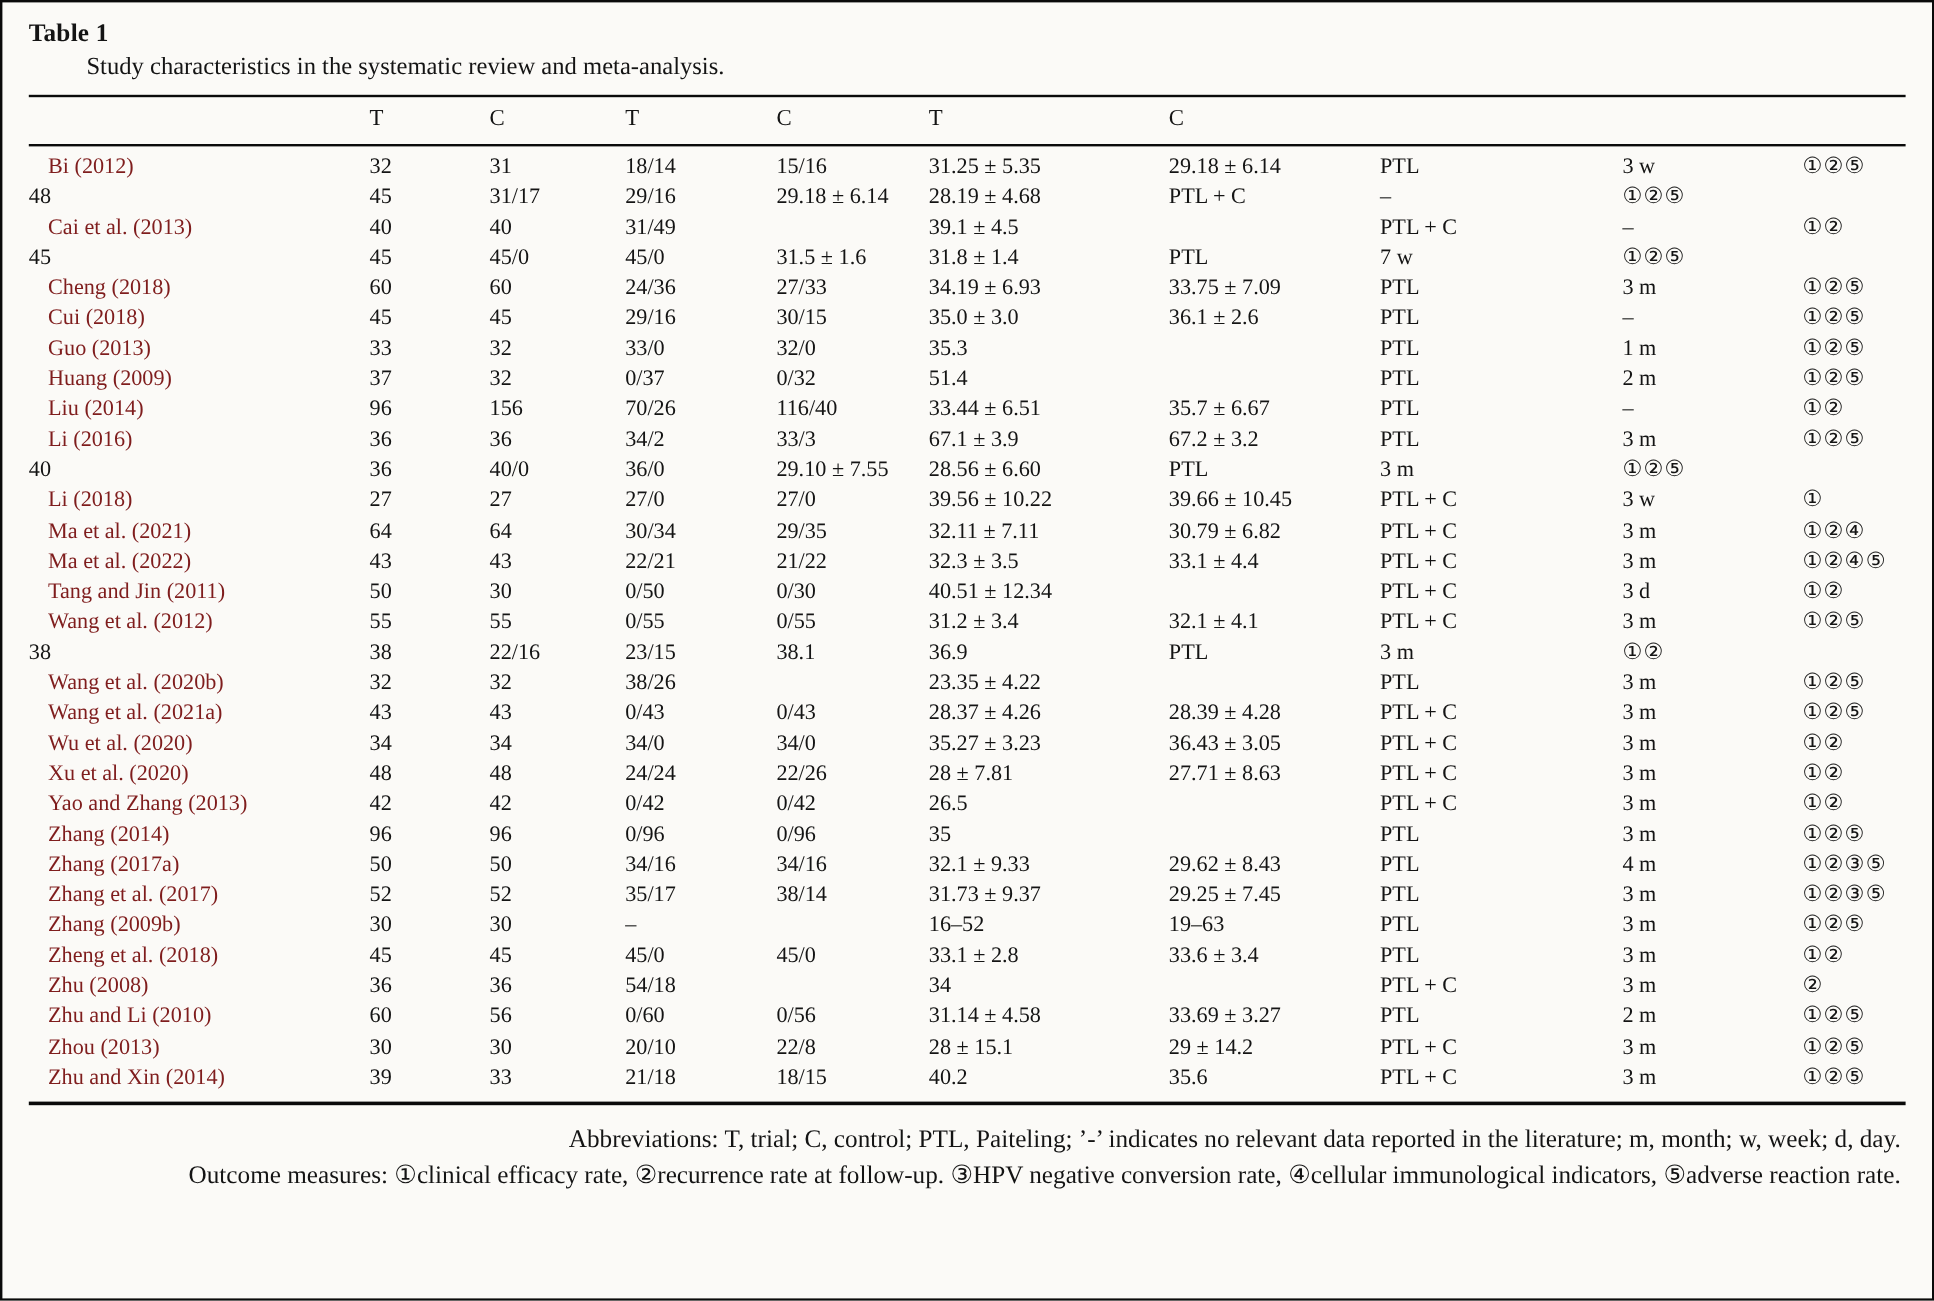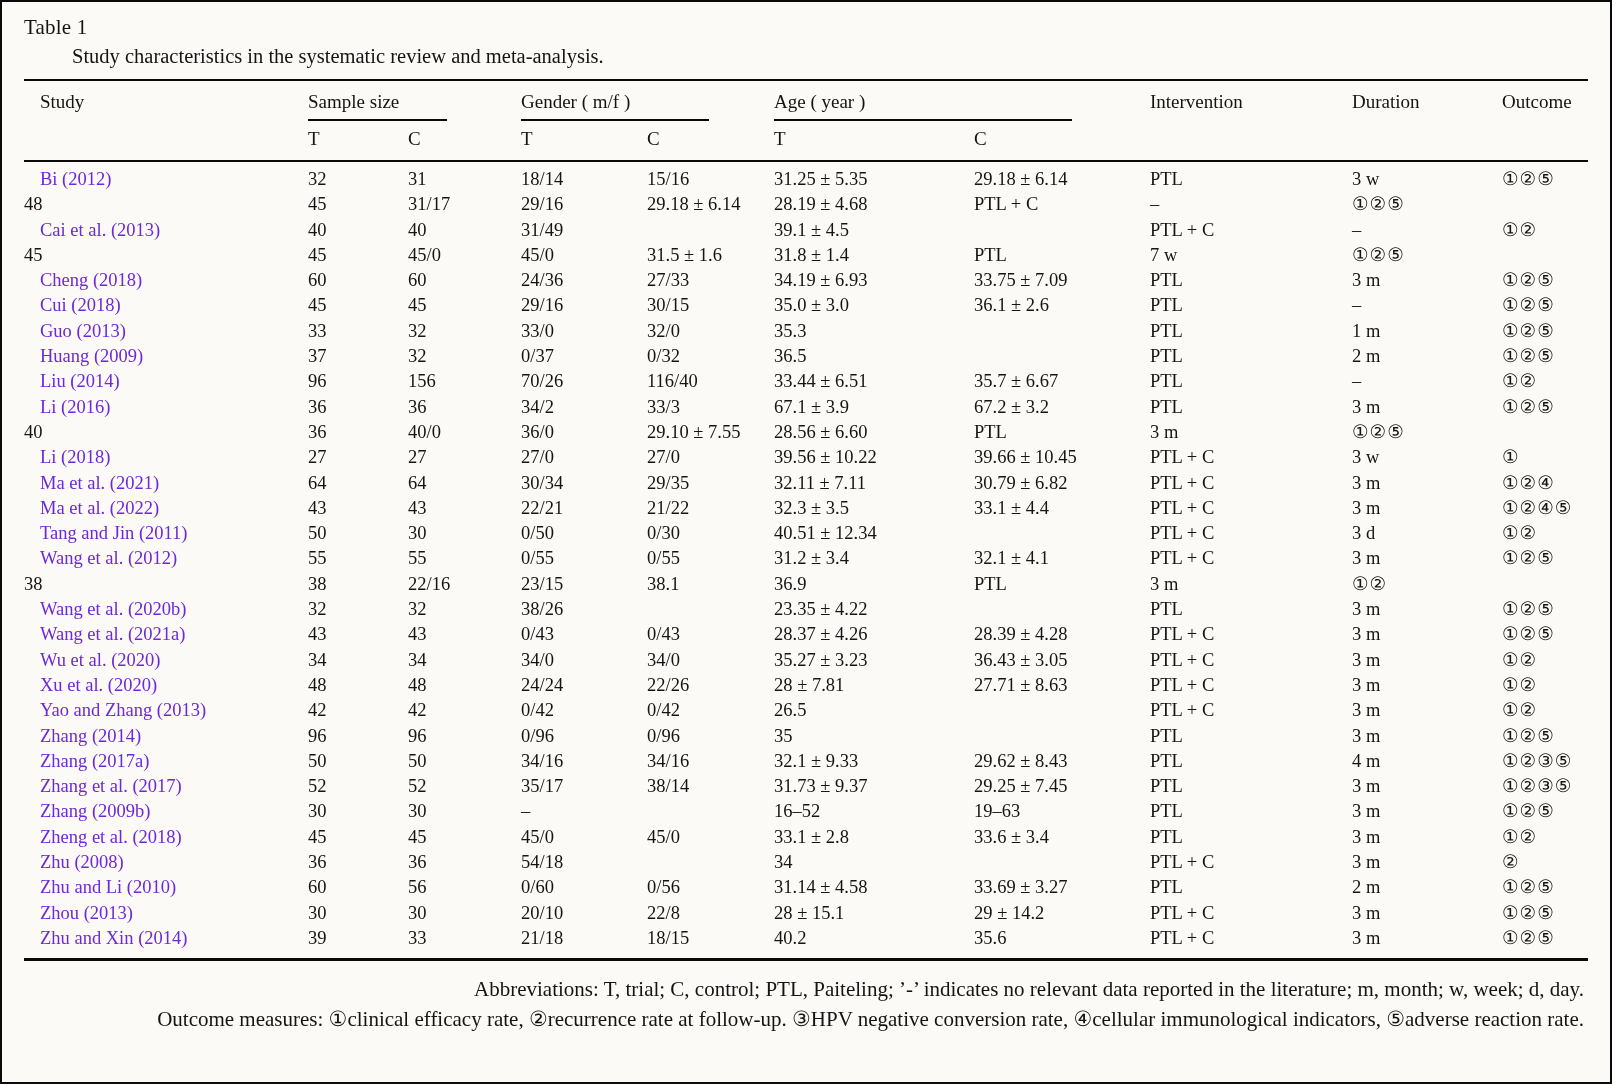--- a/index.html
+++ b/index.html
@@ -8,21 +8,21 @@
     position: relative;
     width: 1612px;
     height: 1084px;
     background: #fbfaf7;
     border: 2px solid #0a0a0a;
     font-family: "Liberation Serif", "DejaVu Serif", serif;
     color: #141414;
     padding: 12px 20px 0 22px;
     overflow: hidden;
   }
-  .tbl-label { font-size: 21px; font-weight: normal; line-height: 27px; letter-spacing: 0.2px; }
+  .tbl-label { font-size: 21px; font-weight: bold; line-height: 27px; letter-spacing: 0.2px; }
   .tbl-caption { font-size: 20.5px; line-height: 27px; margin-top: 2px; margin-bottom: 9px; margin-left: 48px; }
 
   .tbl { width: 1564px; border-top: 2.5px solid #0a0a0a; }
 
   .cols {
     display: grid;
     grid-template-columns: 284px 100px 113px 126px 127px 200px 176px 202px 150px 86px;
   }
 
   .thead { border-bottom: 2.5px solid #0a0a0a; }
@@ -39,52 +39,37 @@
   .span2-a { grid-column: 2 / span 2; }
   .span2-b { grid-column: 4 / span 2; }
   .span2-c { grid-column: 6 / span 2; }
   .col8 { grid-column: 8; }
   .col9 { grid-column: 9; }
   .col10 { grid-column: 10; }
   .hrow2 { padding-top: 7px; padding-bottom: 10px; font-size: 19px; }
 
   .tbody { border-bottom: 3px solid #0a0a0a; padding: 5px 0 7px; }
   .tbody .brow { height: 25.3px; font-size: 18.5px; line-height: 25.3px; white-space: nowrap; }
-  .study-link { color: #6d28d9; cursor: pointer; }
+  .study-link { color: #7f1d1d; cursor: pointer; }
   .outcome-cell { letter-spacing: 1px; }
 
   .footnotes { margin-top: 13px; width: 1560px; font-size: 21px; line-height: 30px; text-align: right; }
   .footnotes p { margin: 0; }
 </style>
 </head>
 <body>
 
 <div class="page">
 
   <div class="tbl-label">Table 1</div>
   <div class="tbl-caption">Study characteristics in the systematic review and meta-analysis.</div>
 
   <div class="tbl">
 
     <div class="thead">
-      <div class="cols hrow1">
-        <div class="pad-first">Study</div>
-        <div class="span2-a">
-          <span class="glabel u-sample">Sample size</span>
-        </div>
-        <div class="span2-b">
-          <span class="glabel u-gender">Gender ( m/f )</span>
-        </div>
-        <div class="span2-c">
-          <span class="glabel u-age">Age ( year )</span>
-        </div>
-        <div class="col8">Intervention</div>
-        <div class="col9">Duration</div>
-        <div class="col10">Outcome</div>
-      </div>
       <div class="cols hrow2">
         <div></div>
         <div>T</div>
         <div>C</div>
         <div>T</div>
         <div>C</div>
         <div>T</div>
         <div>C</div>
         <div></div>
           <div></div>
@@ -181,21 +166,21 @@
     <div>1 m</div>
     <div class="outcome-cell">①②⑤</div>
   </div>
 
   <div class="cols brow">
     <div class="pad-first"><span class="study-link">Huang (2009)</span></div>
     <div>37</div>
     <div>32</div>
     <div>0/37</div>
     <div>0/32</div>
-    <div>36.5</div>
+    <div>51.4</div>
     <div></div>
     <div>PTL</div>
     <div>2 m</div>
     <div class="outcome-cell">①②⑤</div>
   </div>
 
   <div class="cols brow">
     <div class="pad-first"><span class="study-link">Liu (2014)</span></div>
     <div>96</div>
     <div>156</div>

